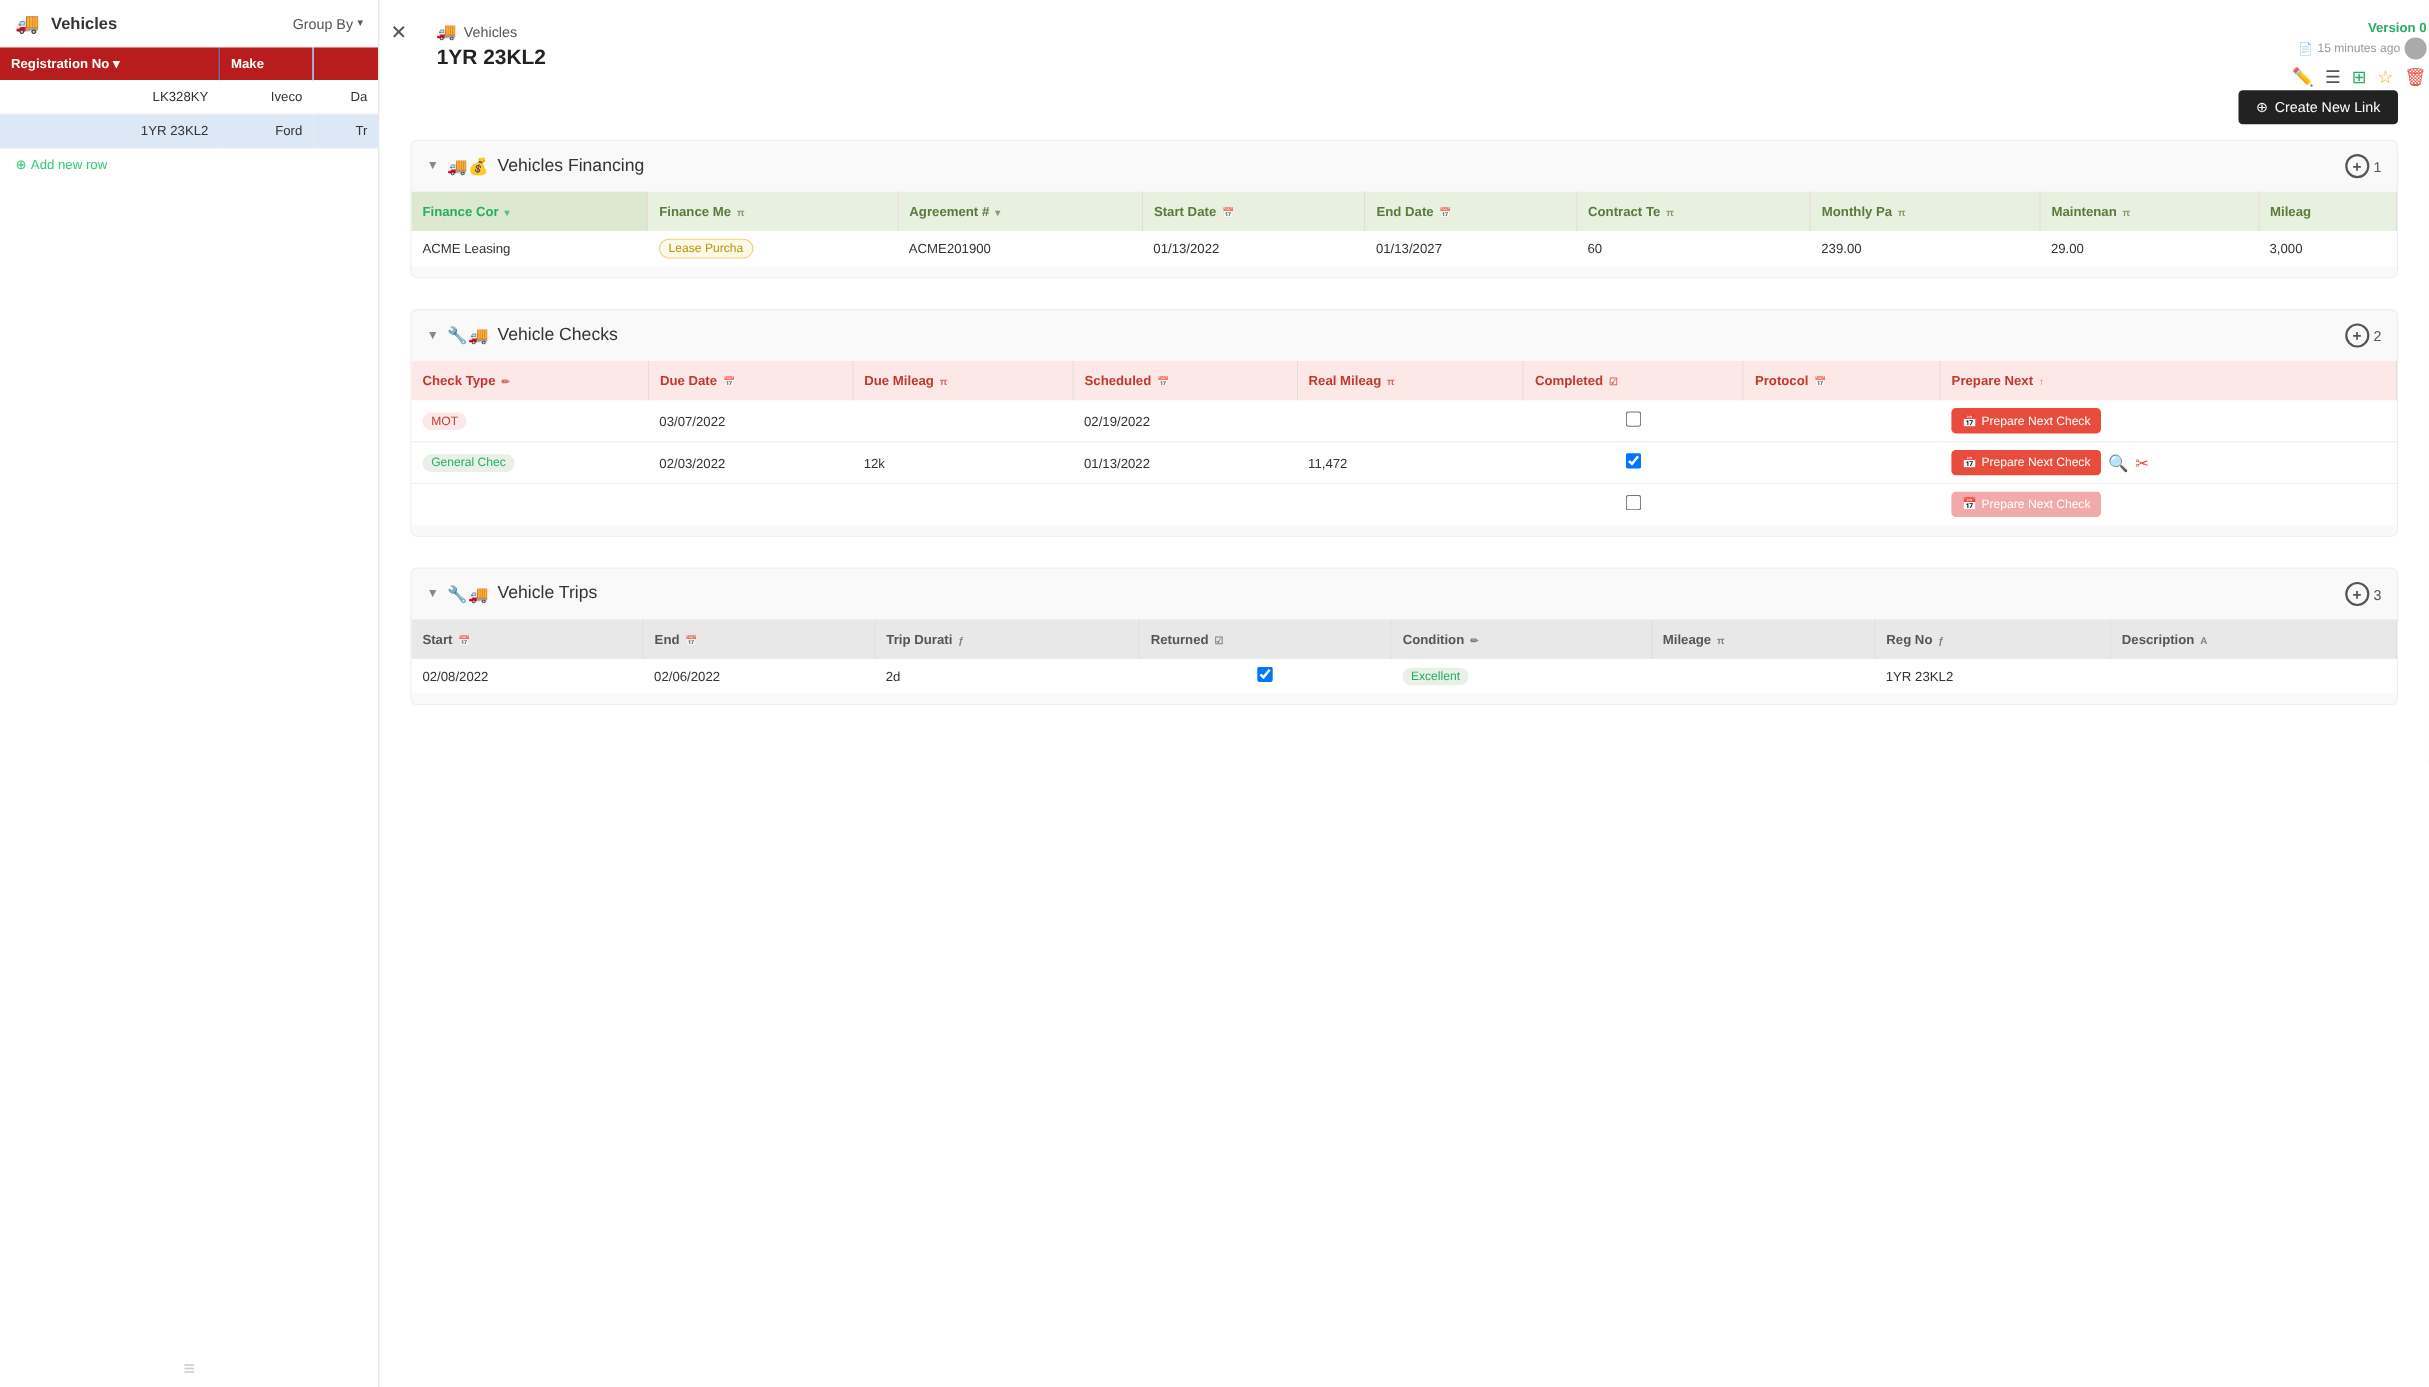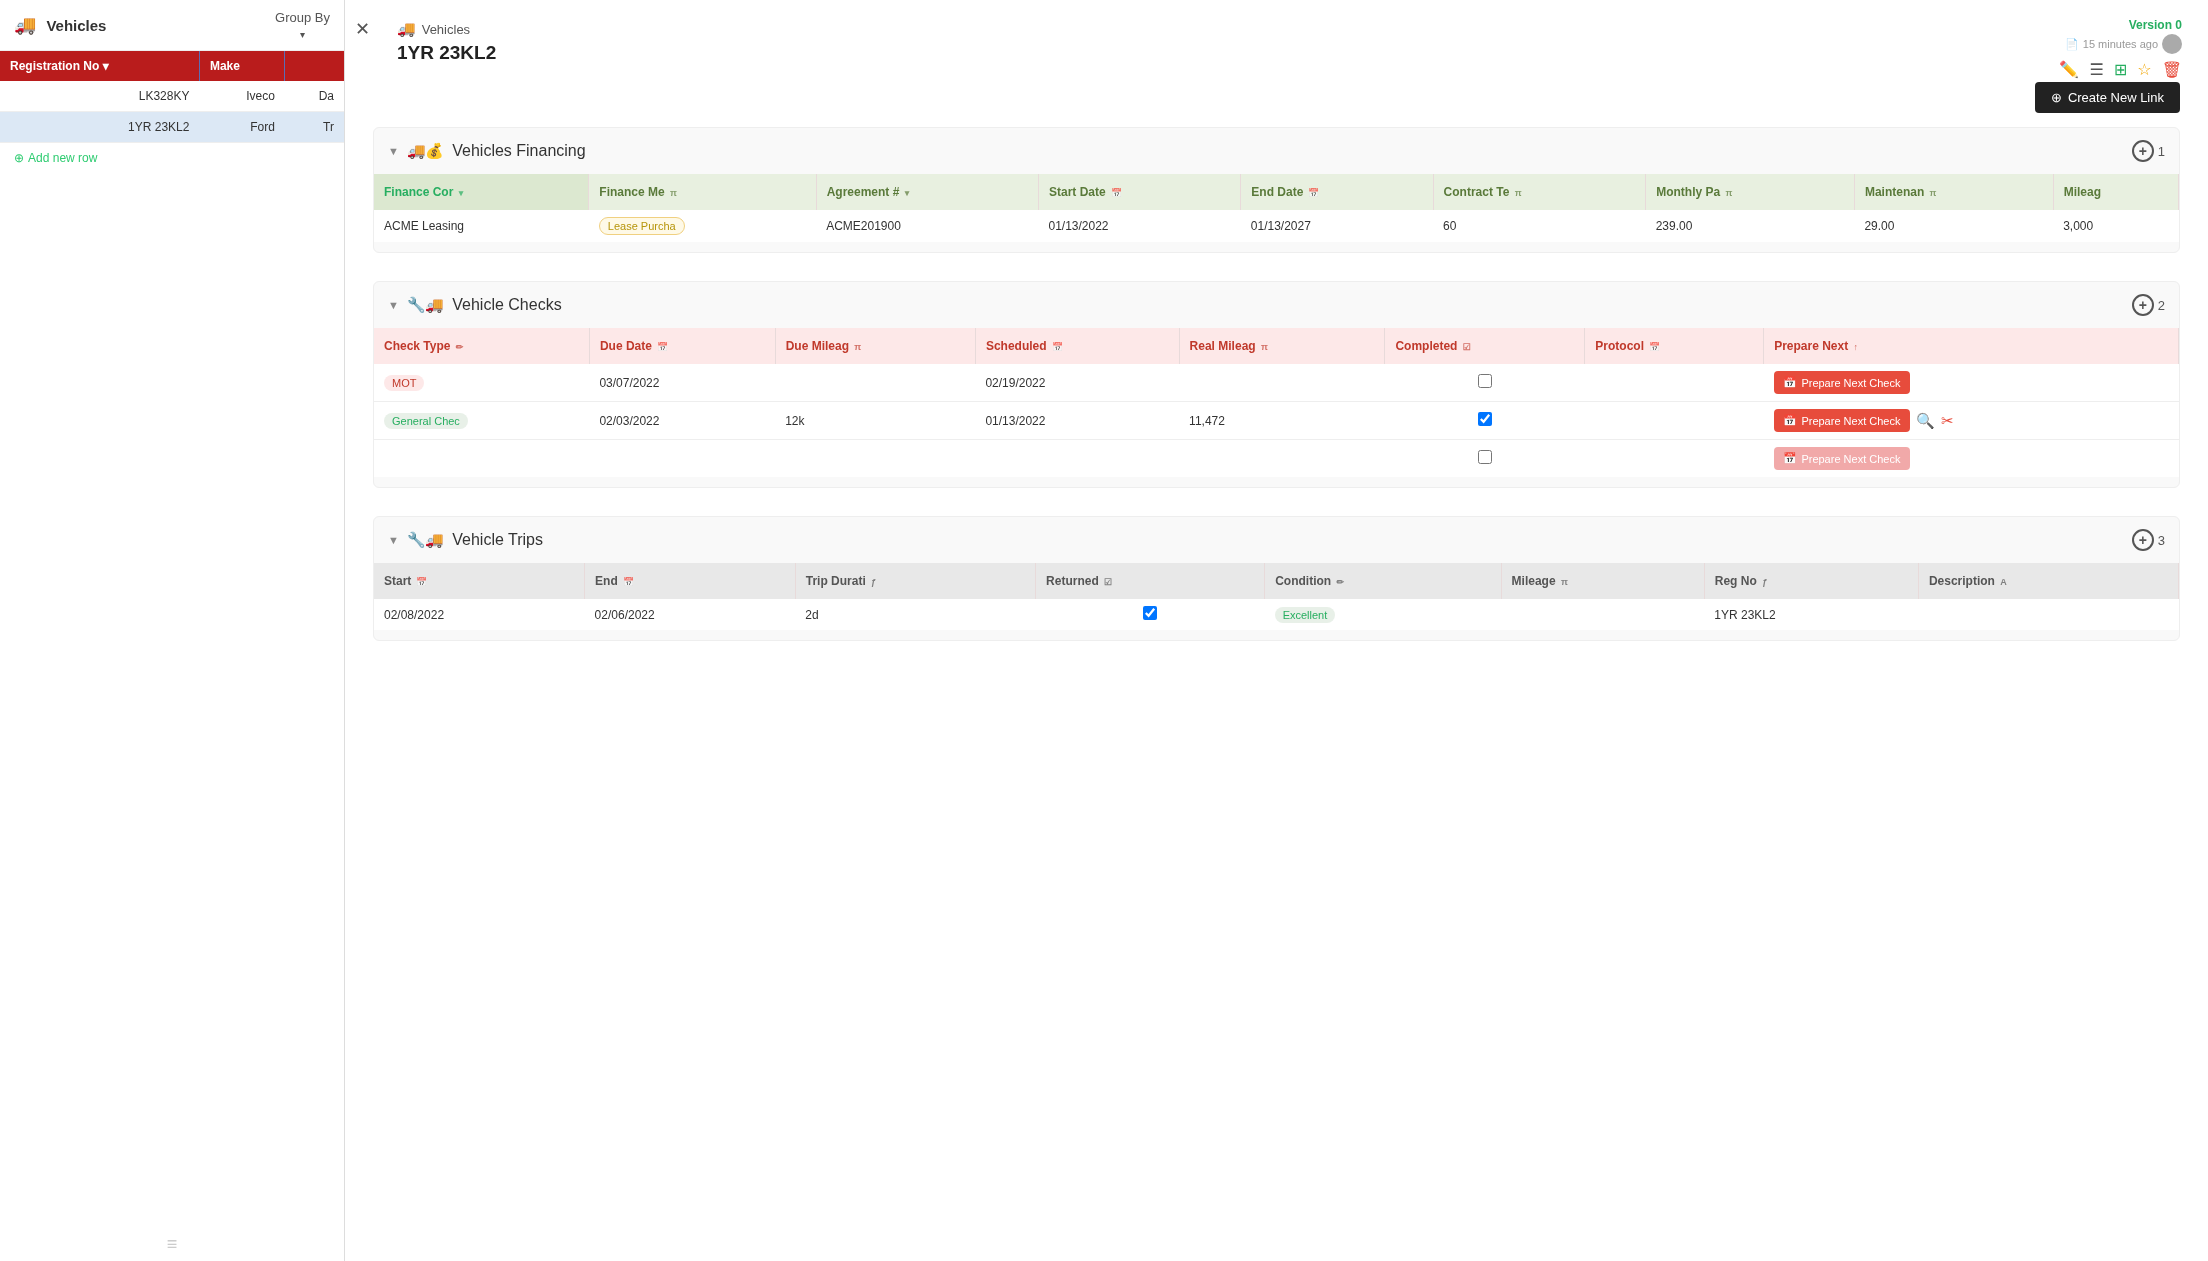--- a/index.html
+++ b/index.html
@@ -3,39 +3,39 @@
   <meta charset="utf-8">
   <style>
     * { box-sizing: border-box; margin: 0; padding: 0; }
     body { font-family: -apple-system, BlinkMacSystemFont, 'Segoe UI', sans-serif; font-size: 13px; background: #f5f5f5; display: flex; height: 100vh; overflow: hidden; }
 
     
     .left-panel { width: 345px; background: #fff; border-right: 1px solid #ddd; display: flex; flex-direction: column; flex-shrink: 0; }
     .left-header { padding: 10px 14px; display: flex; align-items: center; gap: 10px; border-bottom: 1px solid #eee; }
     .left-header .truck-icon { color: #6c8ebf; font-size: 18px; }
     .left-header .title { font-size: 15px; font-weight: 600; color: #333; }
-    .left-header .group-by { margin-left: auto; display: flex; align-items: center; gap: 4px; color: #555; font-size: 13px; cursor: pointer; flex-direction: column; }
+    .left-header .group-by { margin-left: auto; display: flex; align-items: center; gap: 4px; color: #555; font-size: 13px; cursor: pointer; }
     .left-header .group-by .arrow { font-size: 10px; }
     .table-container { overflow-y: auto; flex: 1; }
     .list-table { width: 100%; border-collapse: collapse; }
     .list-table th { background: #b91c1c; color: #fff; padding: 8px 10px; text-align: left; font-size: 12px; font-weight: 600; border-right: 1px solid #5a6db5; white-space: nowrap; overflow: hidden; }
     .list-table th:last-child { border-right: none; }
     .list-table td { padding: 8px 10px; border-bottom: 1px solid #eee; font-size: 12px; color: #333; text-align: right; }
     .list-table tr.selected td { background: #dce8f5; }
     .add-row { padding: 8px 14px; color: #2ecc71; font-size: 12px; display: flex; align-items: center; gap: 4px; cursor: pointer; }
     .scroll-indicator { display: flex; justify-content: center; padding: 6px; color: #ccc; font-size: 18px; }
 
     
     .right-panel { flex: 1; background: #fff; overflow-y: auto; position: relative; padding: 20px 28px; }
     .close-btn { position: absolute; top: 18px; left: 10px; background: none; border: none; font-size: 18px; cursor: pointer; color: #555; }
     .record-header { margin-left: 24px; margin-bottom: 8px; }
     .record-breadcrumb { display: flex; align-items: center; gap: 6px; color: #555; font-size: 13px; }
     .record-breadcrumb .truck-icon { color: #6c8ebf; font-size: 15px; }
     .record-title { font-size: 19px; font-weight: 700; color: #222; margin-top: 4px; }
-    .record-meta { position: absolute; top: 18px; right: 26px; text-align: right; }
+    .record-meta { position: absolute; top: 18px; right: 2px; text-align: right; }
     .version-label { color: #27ae60; font-size: 12px; font-weight: 600; }
     .time-ago { color: #999; font-size: 11px; display: flex; align-items: center; gap: 4px; justify-content: flex-end; margin-top: 2px; }
     .record-actions { display: flex; align-items: center; gap: 10px; margin-top: 6px; justify-content: flex-end; }
     .record-actions .action-icon { font-size: 16px; cursor: pointer; }
     .action-icon.edit { color: #555; }
     .action-icon.list { color: #555; }
     .action-icon.grid { color: #27ae60; }
     .action-icon.star { color: #f0a500; }
     .action-icon.trash { color: #e74c3c; }
 

